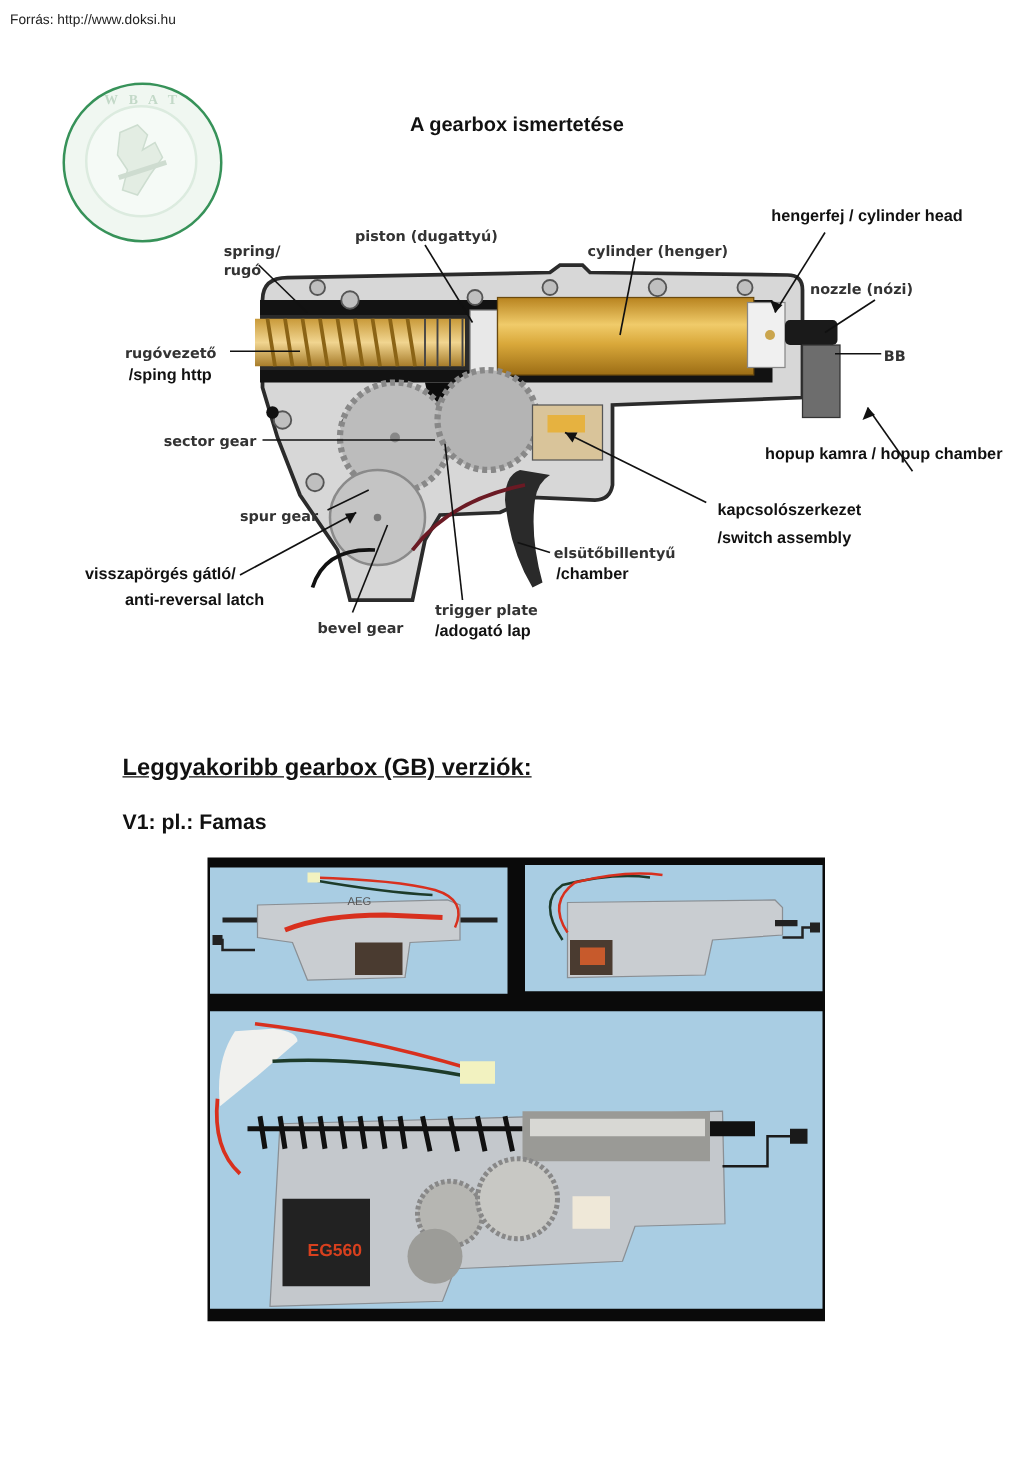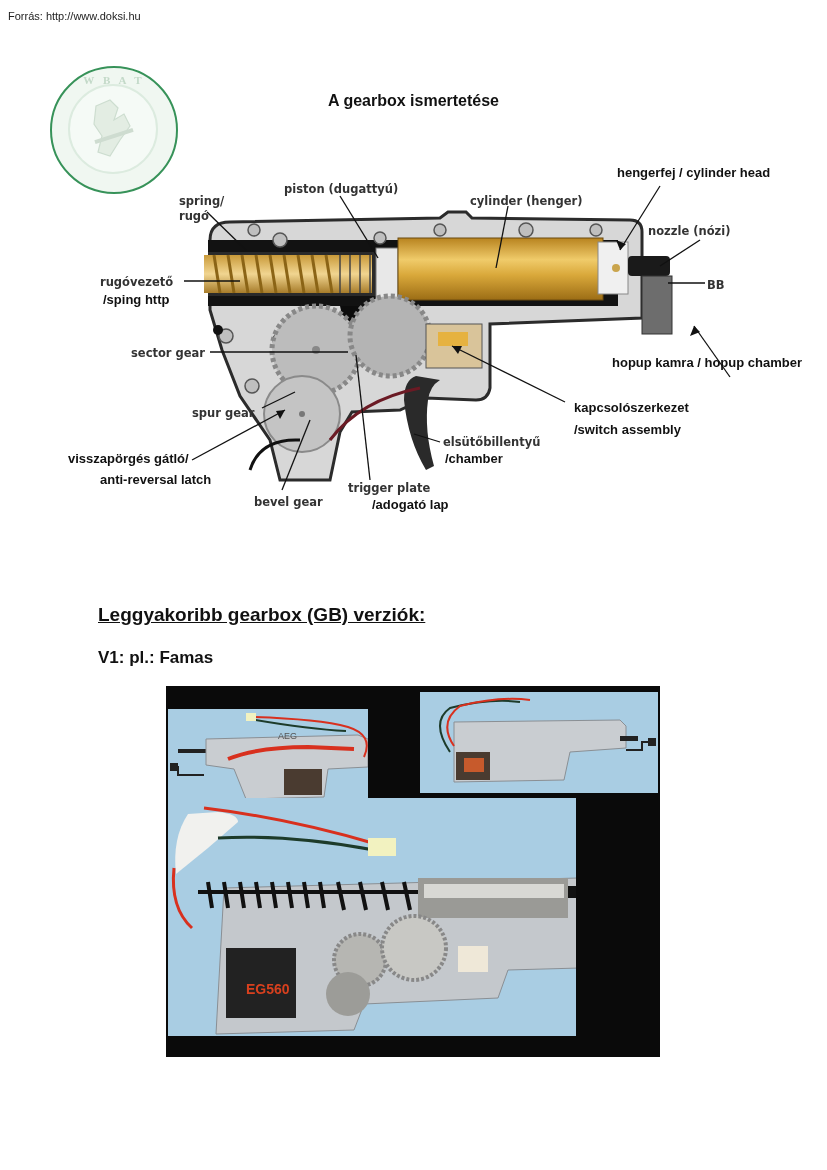--- a/index.html
+++ b/index.html
@@ -28,23 +28,23 @@
 
   .lines { position: absolute; left: 0; top: 0; width: 827px; height: 560px; pointer-events: none; }
 
   .section-heading { position: absolute; left: 98px; top: 604px; font-size: 19px; font-weight: bold;
           text-decoration: underline; font-family: "Liberation Sans", sans-serif; }
   .sub-heading { position: absolute; left: 98px; top: 648px; font-size: 17px; font-weight: bold;
           font-family: "Liberation Sans", sans-serif; }
 
   .photo-block { position: absolute; left: 166px; top: 686px; width: 494px; height: 371px; background: #0a0a0a; }
   .photo { position: absolute; background: #a9cde3; overflow: hidden; }
-  .photo.p1 { left: 2px; top: 23px; width: 200px; height: 101px; }
+  .photo.p1 { left: 2px; top: 8px; width: 238px; height: 101px; }
   .photo.p2 { left: 254px; top: 6px; width: 238px; height: 101px; }
-  .photo.p3 { left: 2px; top: 112px; width: 408px; height: 238px; }
+  .photo.p3 { left: 2px; top: 123px; width: 490px; height: 238px; }
 </style>
 </head>
 <body>
 
 <div class="source">Forrás: http://www.doksi.hu</div>
 
 <div class="logo">
   <div class="text">W B A T</div>
   <div class="inner"></div>
   <svg class="figure" viewBox="0 0 46 66">
@@ -162,21 +162,21 @@
 <div class="lbl gray" style="left:131px; top:345px;">sector gear</div>
 <div class="lbl cal" style="left:612px; top:355px;">hopup kamra / hopup chamber</div>
 <div class="lbl gray" style="left:192px; top:405px;">spur gear</div>
 <div class="lbl cal" style="left:574px; top:400px;">kapcsolószerkezet</div>
 <div class="lbl cal" style="left:574px; top:422px;">/switch assembly</div>
 <div class="lbl gray" style="left:443px; top:434px;">elsütőbillentyű</div>
 <div class="lbl cal" style="left:445px; top:451px;">/chamber</div>
 <div class="lbl cal" style="left:68px; top:451px;">visszapörgés gátló/</div>
 <div class="lbl cal" style="left:68px; top:472px;margin-left:32px;">anti-reversal latch</div>
 <div class="lbl gray" style="left:348px; top:480px;">trigger plate</div>
-<div class="lbl cal" style="left:348px; top:497px;margin-left:24px;">/adogató lap</div>
+<div class="lbl cal" style="left:348px; top:497px;">/adogató lap</div>
 <div class="lbl gray" style="left:254px; top:494px;">bevel gear</div>
 
 <div class="section-heading">Leggyakoribb gearbox (GB) verziók:</div>
 <div class="sub-heading">V1: pl.: Famas</div>
 
 <div class="photo-block">
   <div class="photo p1">
     <svg viewBox="0 0 238 101" width="238" height="101">
       <rect x="10" y="40" width="220" height="4" fill="#222"></rect>
       <path d="M38 30 L190 26 L200 30 L200 58 L160 60 L156 88 L78 90 L66 60 L38 56 Z" fill="#c9cdd1" stroke="#8a8f94"></path>

